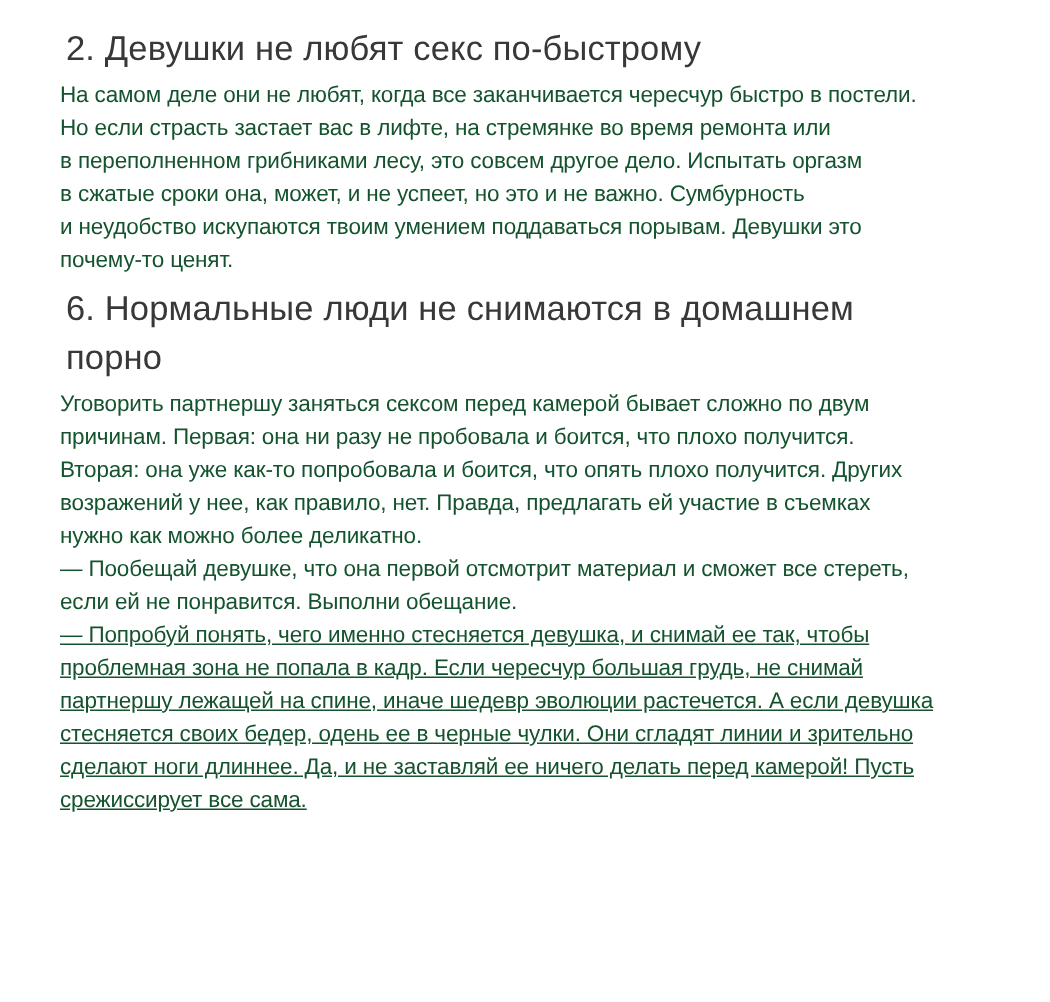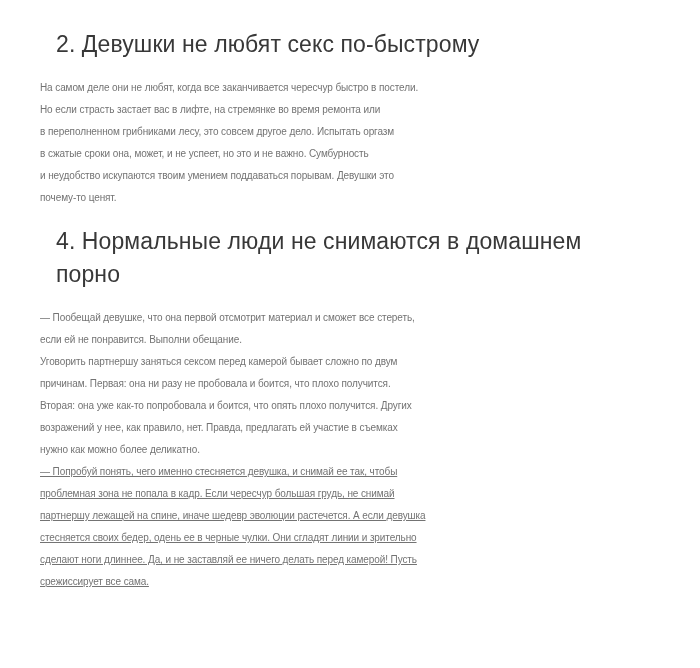--- a/index.html
+++ b/index.html
@@ -12,34 +12,34 @@
     width: 700px;
     height: 668px;
     box-sizing: border-box;
     padding: 12px 40px 0 40px;
     overflow: hidden;
     background: #ffffff;
     font-family: "Liberation Sans", "DejaVu Sans", sans-serif;
     color: #3d3d3d;
   }
   h2.heading {
-    margin: 16px;
+    margin: 4px;
     font-size: 23px;
     line-height: 33px;
     font-weight: 400;
     color: #383838;
     white-space: pre-line;
     letter-spacing: 0.1px;
   }
   p.body {
     margin: 0;
-    font-size: 10px;
+    font-size: 15px;
     line-height: 22px;
     font-weight: 400;
-    color: #737373;
+    color: #14532d;
     white-space: pre-line;
     letter-spacing: -0.1px;
   }
   .p-after-h2      { margin-top: 20px; }
   .h3-heading      { margin-top: 2px;  }
   .p-intro         { margin-top: 8px;  }
   .tip-1           { margin-top: 20px; }
   .tip-2           { margin-top: 5px;  }
   .tip-3           { margin-top: 22px; text-decoration: underline; }
 </style>
@@ -52,29 +52,29 @@
     <h2 class="heading">2. Девушки не любят секс по-быстрому</h2>
     <p class="body p-after-h2">На самом деле они не любят, когда все заканчивается чересчур быстро в постели.
 Но если страсть застает вас в лифте, на стремянке во время ремонта или
 в переполненном грибниками лесу, это совсем другое дело. Испытать оргазм
 в сжатые сроки она, может, и не успеет, но это и не важно. Сумбурность
 и неудобство искупаются твоим умением поддаваться порывам. Девушки это
 почему-то ценят.</p>
   </section>
 
   <section>
-    <h2 class="heading h3-heading">4. Нормальные люди не снимаются в домашнем
+    <h2 class="heading h3-heading">6. Нормальные люди не снимаются в домашнем
 порно</h2>
-    <p class="body tip-1">— Пообещай девушке, что она первой отсмотрит материал и сможет все стереть,
-если ей не понравится. Выполни обещание.</p>
     <p class="body p-intro">Уговорить партнершу заняться сексом перед камерой бывает сложно по двум
 причинам. Первая: она ни разу не пробовала и боится, что плохо получится.
 Вторая: она уже как-то попробовала и боится, что опять плохо получится. Других
 возражений у нее, как правило, нет. Правда, предлагать ей участие в съемках
 нужно как можно более деликатно.</p>
+    <p class="body tip-1">— Пообещай девушке, что она первой отсмотрит материал и сможет все стереть,
+если ей не понравится. Выполни обещание.</p>
     <p class="body tip-3">— Попробуй понять, чего именно стесняется девушка, и снимай ее так, чтобы
 проблемная зона не попала в кадр. Если чересчур большая грудь, не снимай
 партнершу лежащей на спине, иначе шедевр эволюции растечется. А если девушка
 стесняется своих бедер, одень ее в черные чулки. Они сгладят линии и зрительно
 сделают ноги длиннее. Да, и не заставляй ее ничего делать перед камерой! Пусть
 срежиссирует все сама.</p>
   </section>
 
 </div>
 

